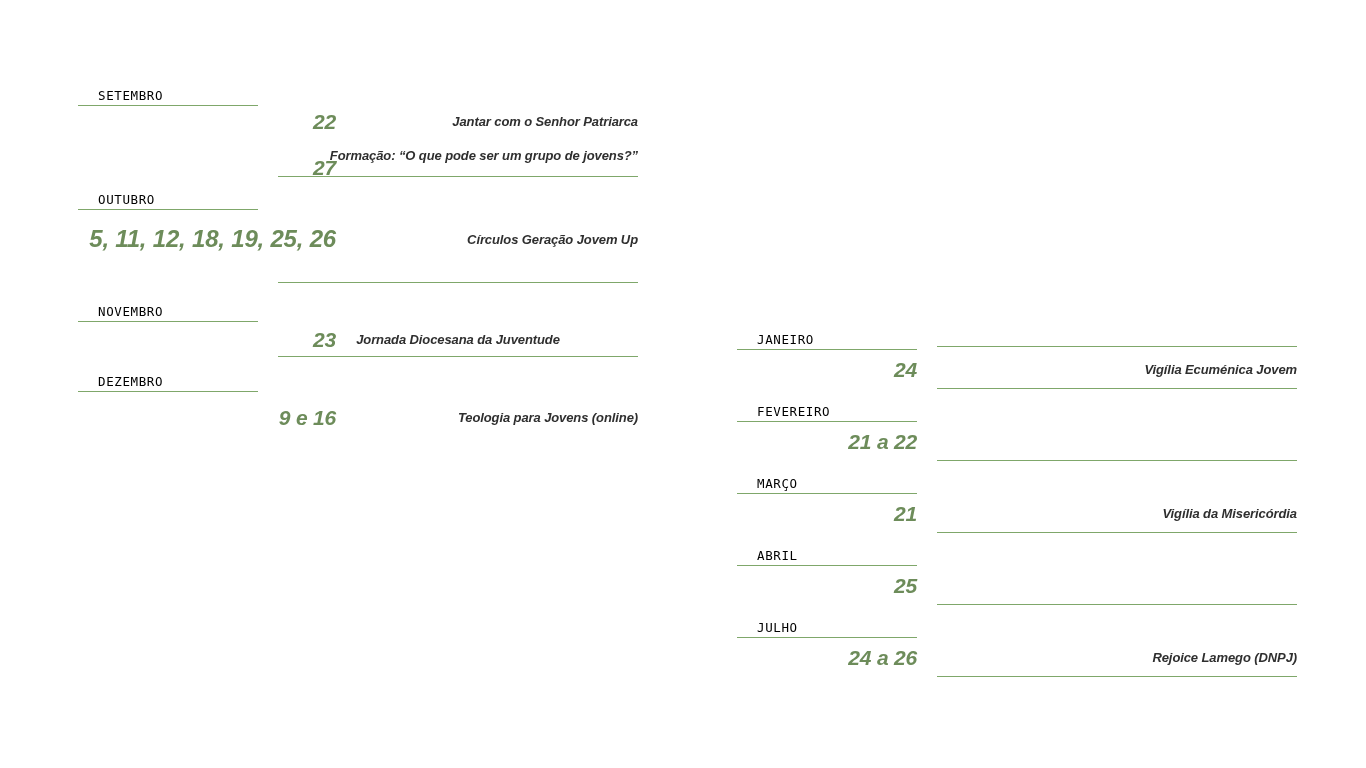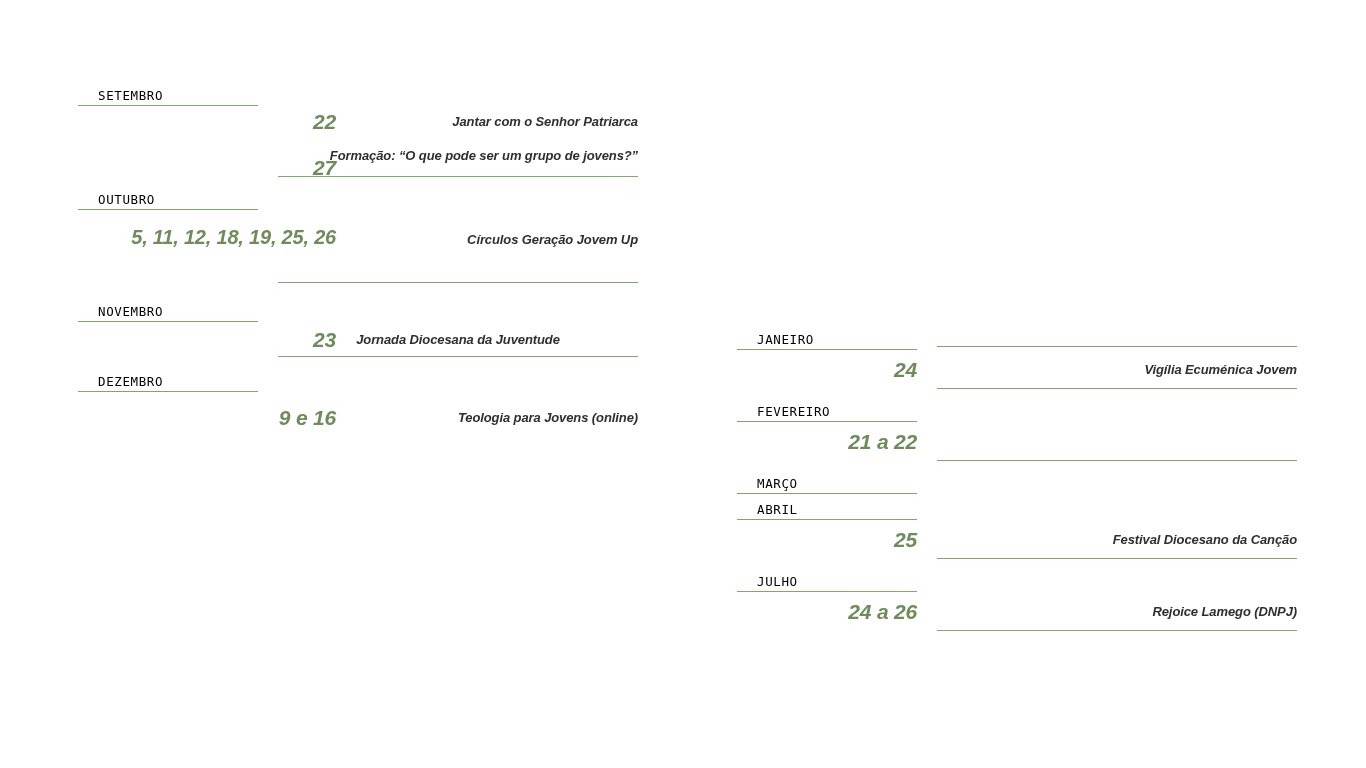--- a/index.html
+++ b/index.html
@@ -65,21 +65,21 @@
     width: 260px;
     text-align: right;
     font-size: 21px;
     font-weight: 700;
     font-style: italic;
     color: #6d8c5a;
     letter-spacing: -0.2px;
     line-height: 1.12;
   }
   .entry-day.small {
-    font-size: 20px;
+    font-size: 24px;
   }
   .entry-title {
     position: absolute;
     left: 200px;
     top: 4px;
     width: 360px;
     text-align: right;
     font-size: 13px;
     font-weight: 700;
     font-style: italic;
@@ -183,30 +183,34 @@
       <div class="entry-day" style="top:8px;">21 a 22</div>
       <div class="entry-rule" style="top:38px;"></div>
     </div>
   </div>
 
   <div class="month-block">
     <div class="month-row" style="height:26px;">
       <div class="month-name">MARÇO</div>
       <div class="month-rule"></div>
     </div>
+    <div class="entry-row" style="height:46px;">
+      <div class="entry-day" style="top:8px;">21</div>
+      <div class="entry-title" style="top:12px;">Vigília da Misericórdia</div>
+      <div class="entry-rule" style="top:38px;"></div>
+    </div>
   </div>
 
   <div class="month-block">
     <div class="month-row" style="height:26px;">
       <div class="month-name">ABRIL</div>
       <div class="month-rule"></div>
     </div>
     <div class="entry-row" style="height:46px;">
       <div class="entry-day" style="top:8px;">25</div>
-      <div class="entry-title" style="top:12px;">Festival Diocesano da Canção</div>
       <div class="entry-rule" style="top:38px;"></div>
     </div>
   </div>
 
   <div class="month-block">
     <div class="month-row" style="height:26px;">
       <div class="month-name">JULHO</div>
       <div class="month-rule"></div>
     </div>
     <div class="entry-row" style="height:50px;">

